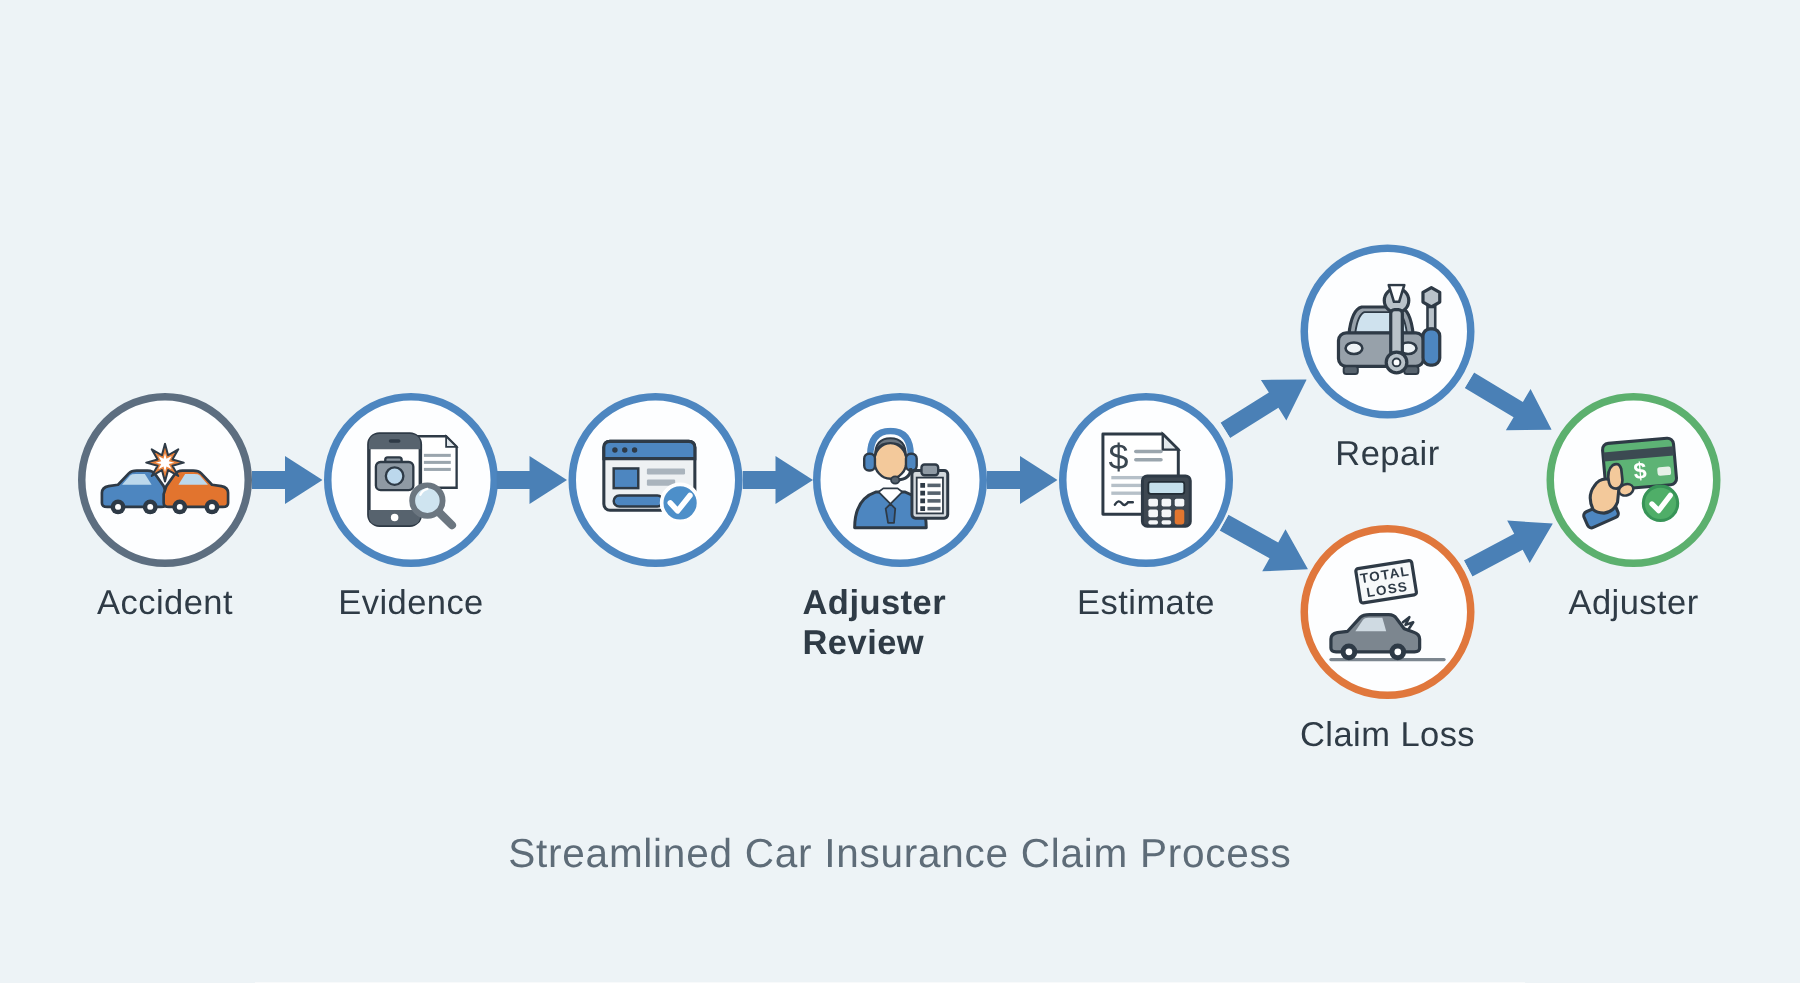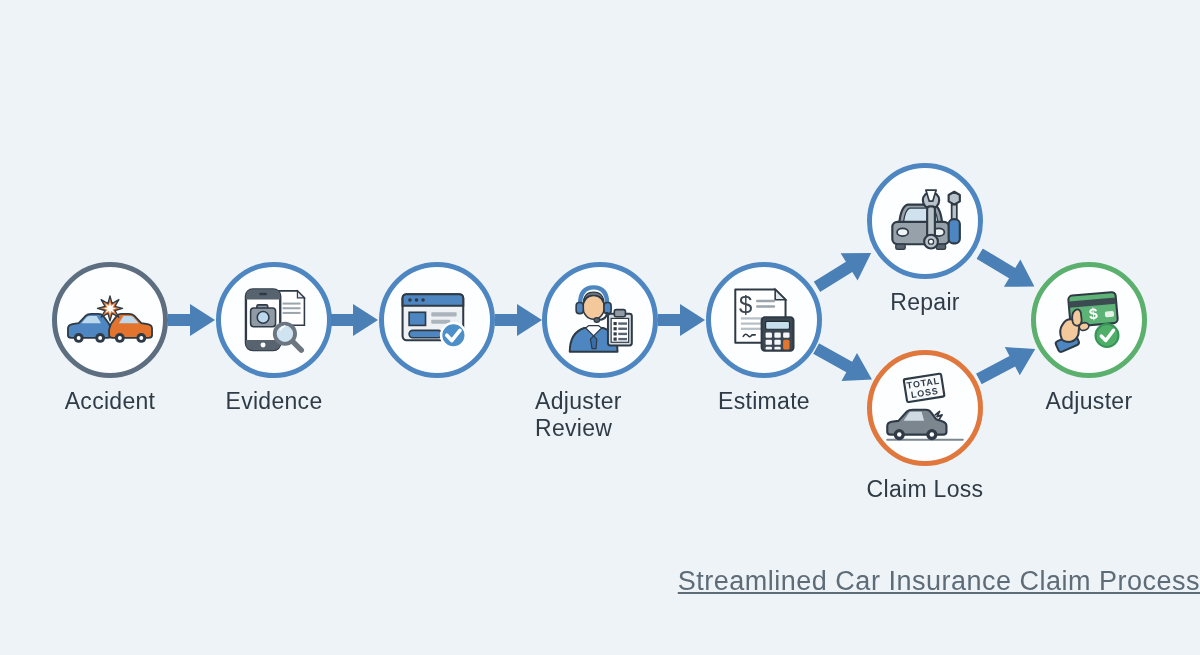--- a/index.html
+++ b/index.html
@@ -16,31 +16,31 @@
   }
   .b-gray .circle{border-color:#5d6e80;}
   .b-blue .circle{border-color:#4d86c0;}
   .b-orange .circle{border-color:#e0773c;}
   .b-green .circle{border-color:#5cb06e;}
   .node-label{
     position:absolute;top:126px;left:50%;transform:translateX(-50%);
     font-size:23px;font-weight:500;color:#2f3b46;white-space:nowrap;
     text-align:left;letter-spacing:0.3px;
   }
-  .node-label.wrap{white-space:normal;width:130px;line-height:1.18;}
+  .node-label.wrap{white-space:normal;width:130px;line-height:1.18;font-weight:bold;}
   .arrow{position:absolute;width:47px;height:38px;}
   .arrow svg,.arrow-d svg{display:block;}
   .arrow-d{position:absolute;width:64px;height:38px;}
   .rot-n32{transform:rotate(-32deg);}
   .rot-p29{transform:rotate(29deg);}
   .rot-p31{transform:rotate(31deg);}
   .rot-n28{transform:rotate(-28deg);}
   .diagram-title{
-    position:absolute;top:566px;left:0;width:100%;text-align:right;
-    font-size:27px;color:#5e6c78;letter-spacing:0.5px;text-decoration:underline;
+    position:absolute;top:554px;left:0;width:100%;text-align:center;
+    font-size:27px;color:#5e6c78;letter-spacing:0.5px;
   }
 </style>
 </head>
 <body>
 
 <div class="canvas">
 
   <div class="node b-blue" style="left:216px;top:262px;">
     <div class="circle">
       <svg width="78" height="69" viewBox="0 0 100 88">

